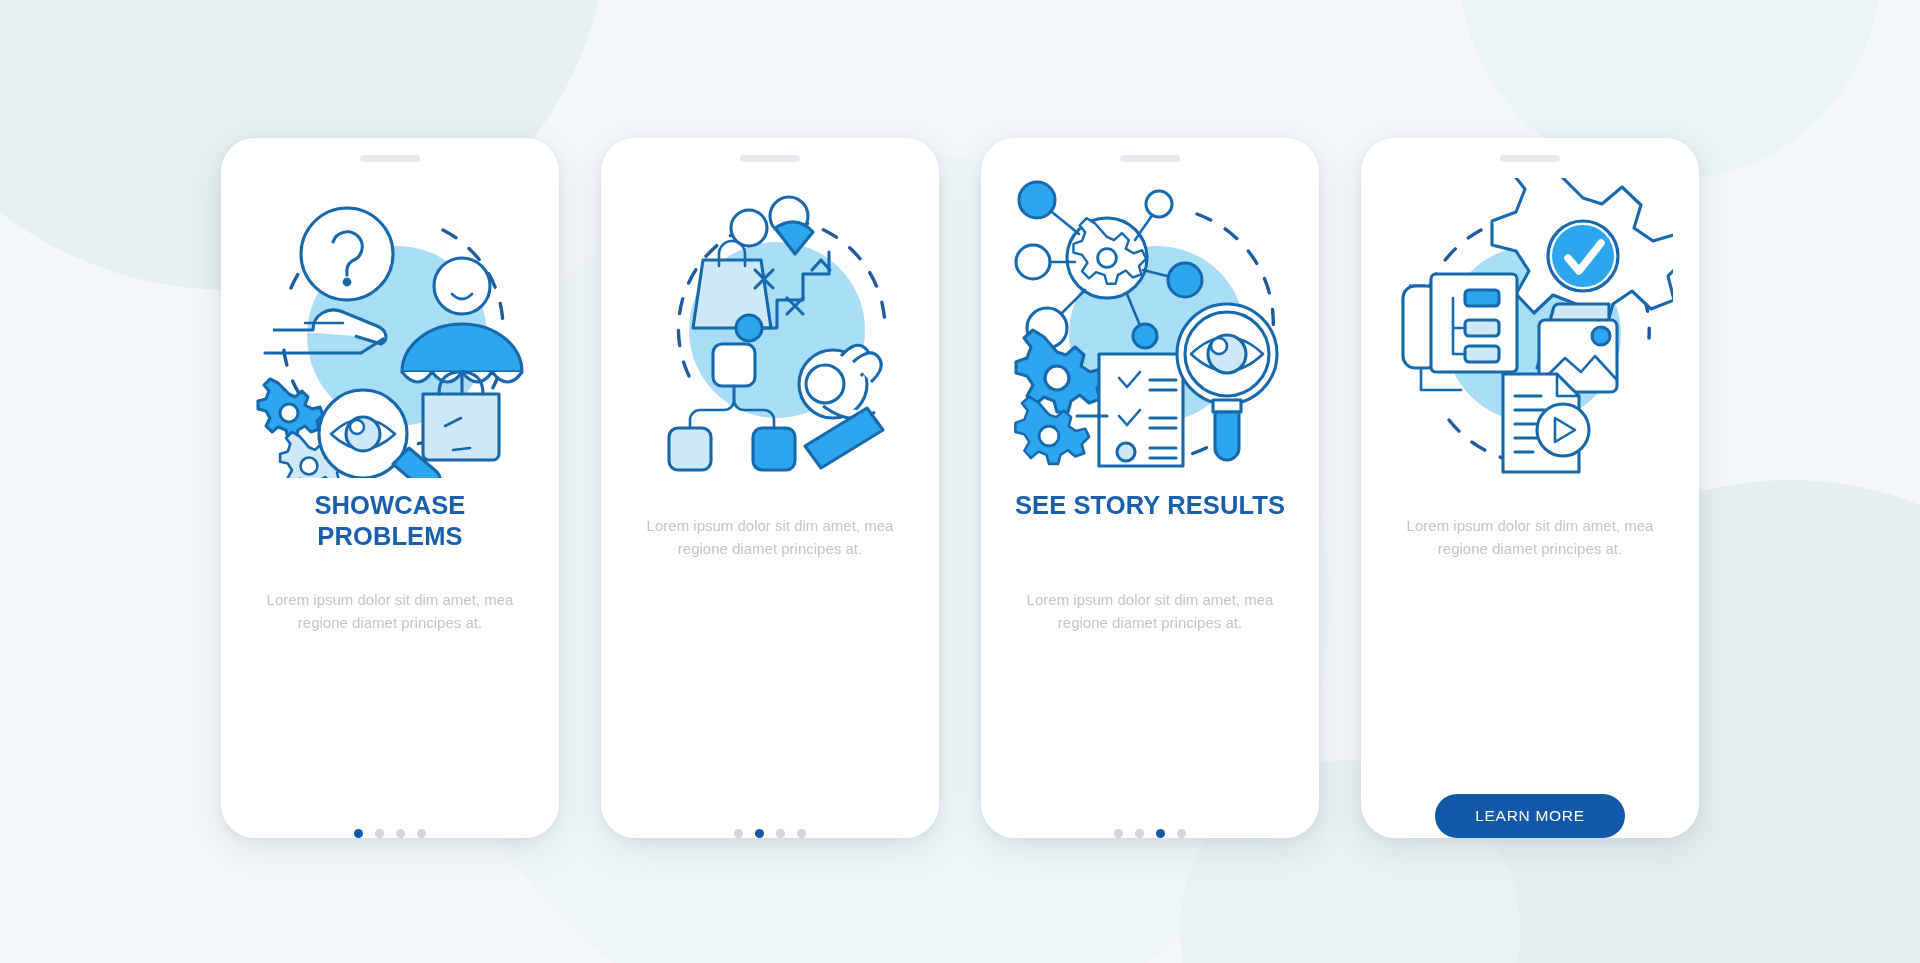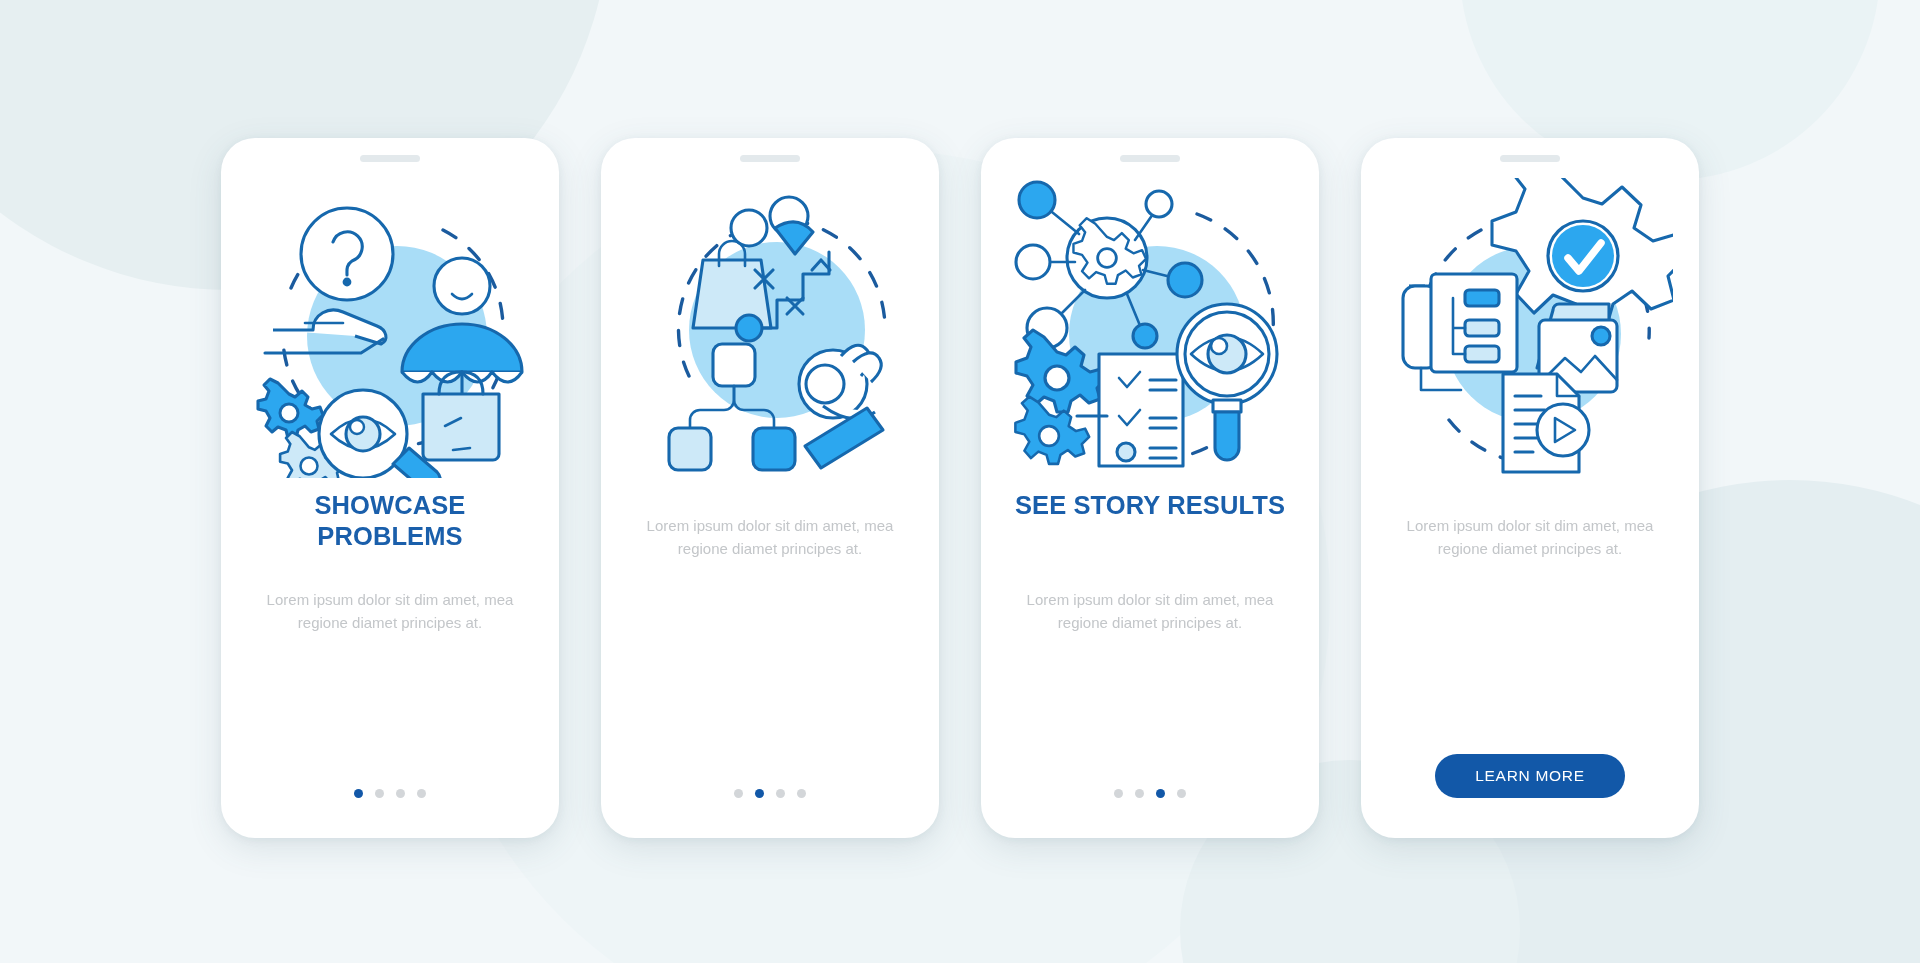--- a/index.html
+++ b/index.html
@@ -96,21 +96,20 @@
     font-size: 15px;
     line-height: 23px;
     text-align: center;
     padding: 0 42px;
     margin-top: 36px;
   }
 
   
   .footer {
     margin-top: auto;
-    margin-bottom: 40px;
     display: flex;
     flex-direction: column;
     align-items: center;
   }
   .dots { display: flex; gap: 12px; }
   .dot {
     width: 9px; height: 9px;
     border-radius: 50%;
     background: #d3d6d9;
   }

